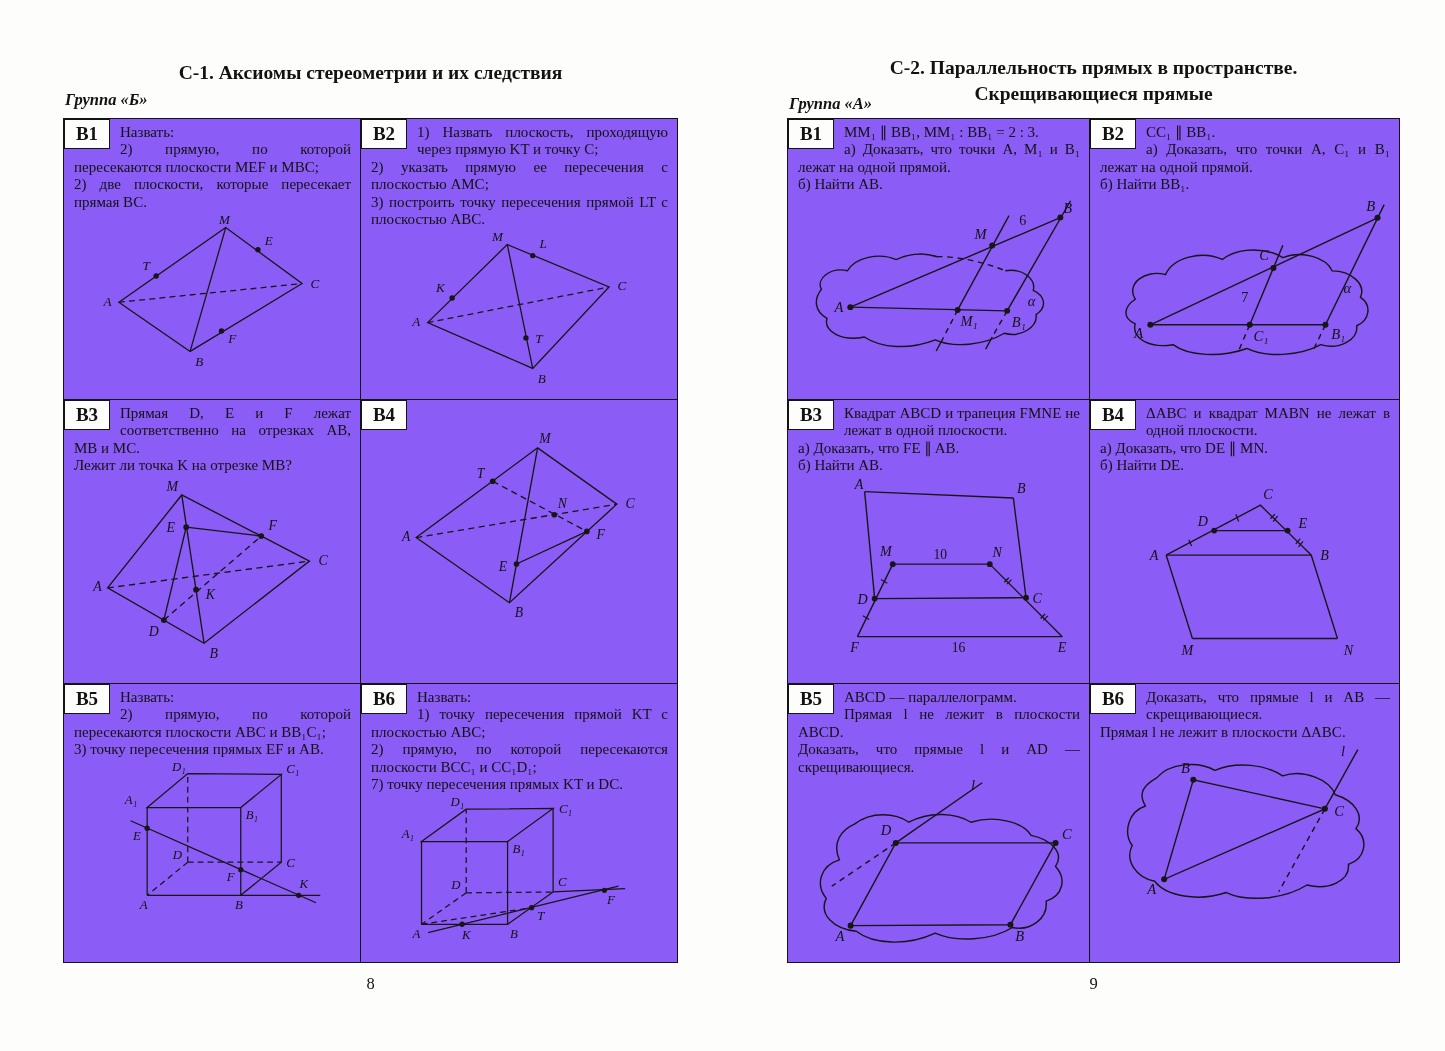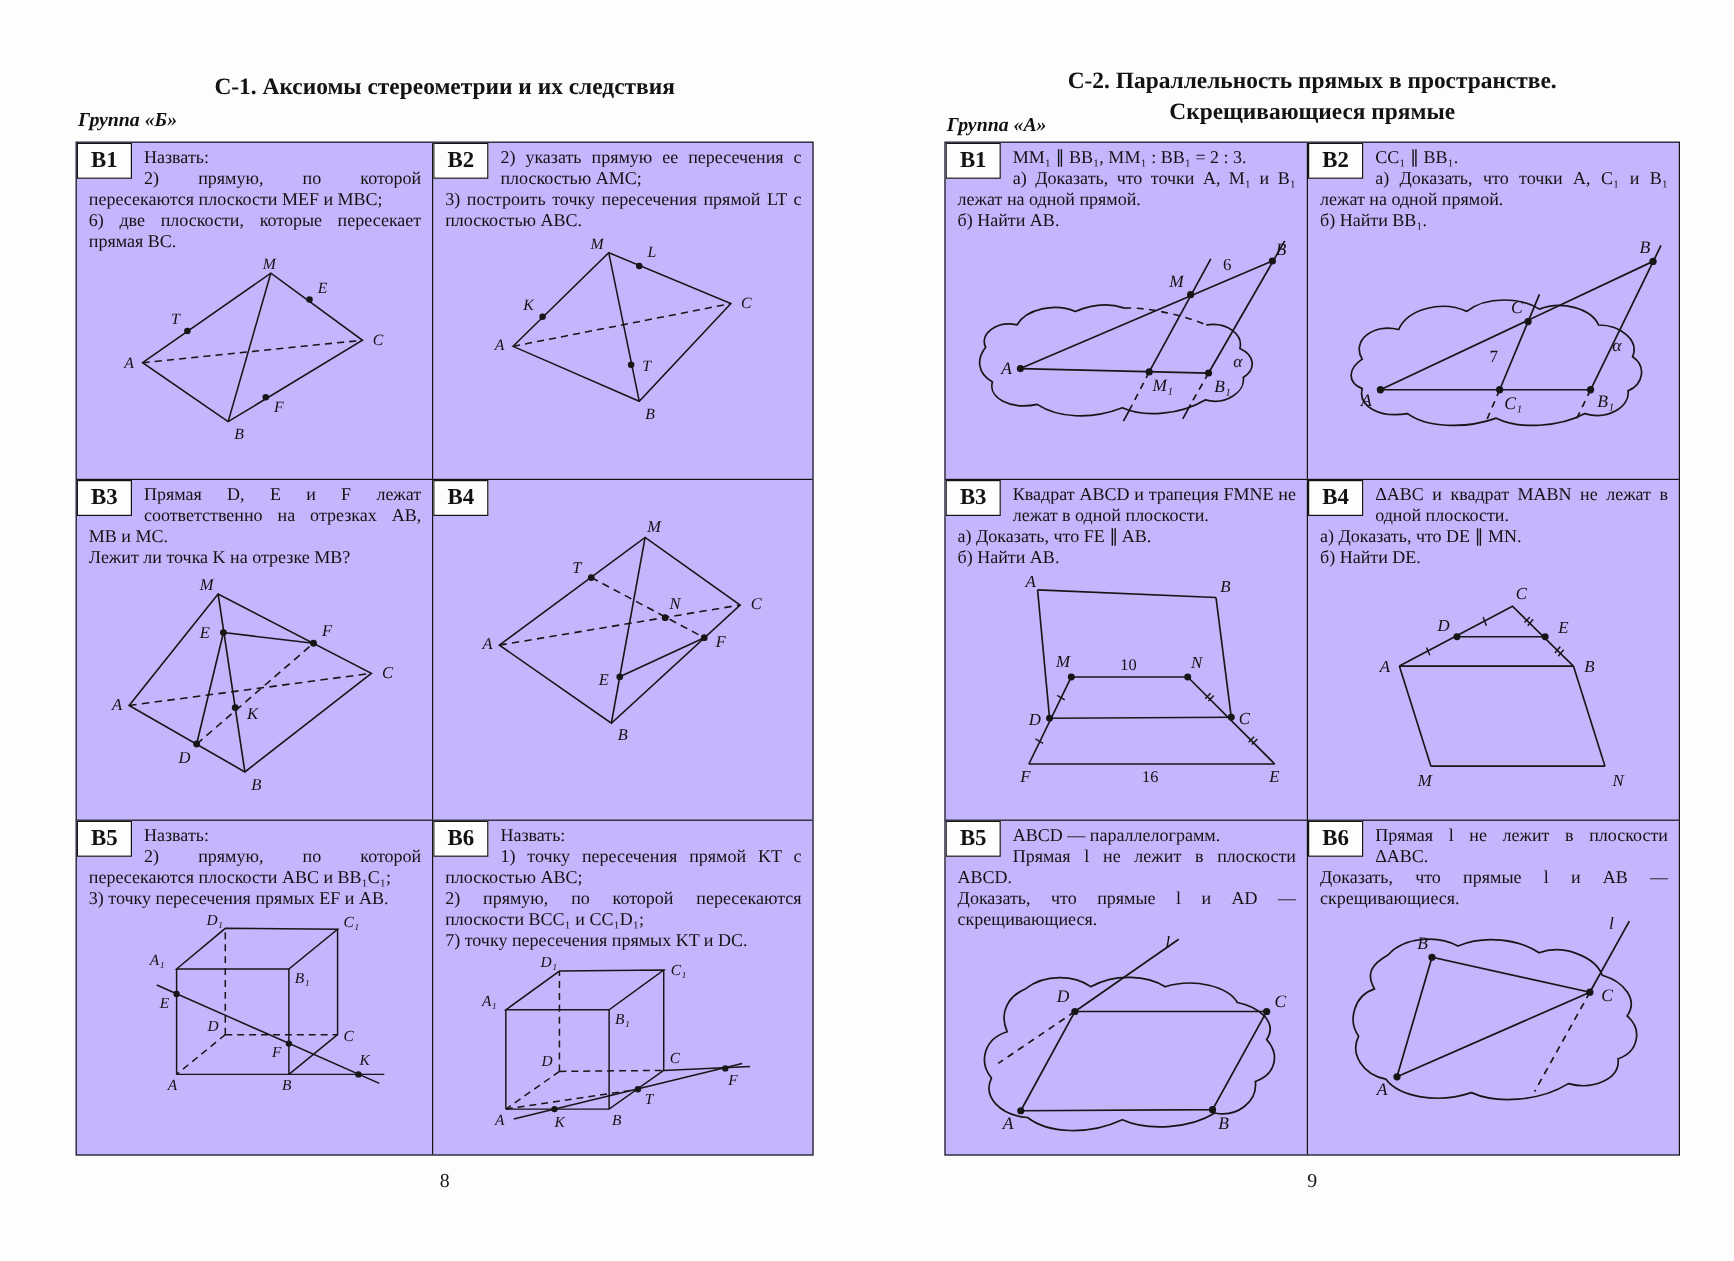--- a/index.html
+++ b/index.html
@@ -6,21 +6,21 @@
   body{width:1445px;height:1051px;background:#fbfbfa;font-family:"Liberation Serif",serif;color:#121212;}
   .spread{position:relative;width:1445px;height:1051px;background:#fdfdfc;overflow:hidden;}
   .page{position:absolute;top:0;height:998px;}
   #pageL{left:63px;width:615px;}
   #pageR{left:787px;width:613px;}
   .title{position:absolute;left:0;right:0;text-align:center;font-weight:bold;font-size:19.5px;white-space:nowrap;}
   .t1{top:57px;} .t2{top:83px;}
   #pageL .t1{top:62px;}
   .group{position:absolute;left:2px;font-style:italic;font-size:16.5px;font-weight:bold;}
   #pageL .group{top:90px;} #pageR .group{top:94px;}
-  .tbl{position:absolute;top:118px;left:0;display:grid;border:1.6px solid #141414;background:#c4b5fd;}
+  .tbl{position:absolute;top:118px;left:0;display:grid;border:1.6px solid #141414;background:#8b5cf6;}
   #pageL .tbl{grid-template-columns:296px 317px;grid-template-rows:280px 284px 279px;}
   #pageR .tbl{grid-template-columns:301px 310px;grid-template-rows:280px 284px 279px;}
   .cell{border-left:1.6px solid #141414;border-top:1.6px solid #141414;padding:5px 9px 0 10px;overflow:hidden;position:relative;}
   .cell:nth-child(2n+1){border-left:none;}
   .cell:nth-child(-n+2){border-top:none;}
   .pnum{float:left;width:44px;height:28px;border:1.6px solid #141414;display:flex;align-items:center;justify-content:center;
         font-weight:bold;font-size:19px;margin:-5px 10px 2px -10px;background:#fdfdfc;position:relative;z-index:1;}
   .ptext p{margin:0;font-size:15px;line-height:1.16;text-align:justify;}
   .pagenum{position:absolute;top:974px;left:0;right:0;text-align:center;font-size:16.5px;}
   .dg{display:block;margin:3px auto 0;}
@@ -41,21 +41,21 @@
     <div class="title t1">С-1. Аксиомы стереометрии и их следствия</div>
     <div class="group">Группа «Б»</div>
 
     <div class="tbl">
 
       <div class="cell">
         <div class="pnum">В1</div>
         <div class="ptext">
           <p>Назвать:</p>
           <p>2) прямую, по которой пересекаются плоскости MEF и MBC;</p>
-          <p>6) две плоскости, которые пересекает прямая BC.</p>
+          <p>2) две плоскости, которые пересекает прямая BC.</p>
         </div>
         <svg class="dg" width="246" viewBox="0 0 290 182">
           <path class="s" d="M34,104 L160,16 L250,82 L118,162 Z"></path>
           <path class="s" d="M160,16 L118,162"></path>
           <path class="d" d="M34,104 L250,82"></path>
           <circle cx="78" cy="73" r="3.2"></circle>
             <circle cx="198" cy="42" r="3.2"></circle>
             <circle cx="155" cy="138" r="3.2"></circle>
           <text x="152" y="12">M</text>
           <text x="206" y="36">E</text>
@@ -63,20 +63,21 @@
           <text x="260" y="87">C</text>
           <text x="16" y="109">A</text>
           <text x="163" y="152">F</text>
           <text x="124" y="179">B</text>
         </svg>
       </div>
 
       <div class="cell">
         <div class="pnum">В2</div>
         <div class="ptext">
+          <p>1) Назвать плоскость, проходящую через прямую KT и точку C;</p>
           <p>2) указать прямую ее пересечения с плоскостью AMC;</p>
           <p>3) построить точку пересечения прямой LT с плоскостью ABC.</p>
         </div>
         <svg class="dg" width="246" viewBox="0 0 290 182">
           <path class="s" d="M36,108 L130,16 L250,66 L160,162 Z"></path>
           <path class="s" d="M130,16 L160,162"></path>
           <path class="d" d="M36,108 L250,66"></path>
           <circle cx="65" cy="79" r="3.2"></circle>
             <circle cx="160" cy="29" r="3.2"></circle>
             <circle cx="152" cy="126" r="3.2"></circle>
@@ -376,22 +377,22 @@
           <text x="88" y="60">D</text>
           <text x="281" y="64">C</text>
           <text x="40" y="172">A</text>
           <text x="231" y="172">B</text>
         </svg>
       </div>
 
       <div class="cell">
         <div class="pnum">В6</div>
         <div class="ptext">
+          <p>Доказать, что прямые l и AB — скрещивающиеся.</p>
           <p>Прямая l не лежит в плоскости ΔABC.</p>
-          <p>Доказать, что прямые l и AB — скрещивающиеся.</p>
         </div>
         <svg class="dg" width="282" viewBox="0 0 300 182">
           <path class="s" d="M56,36 C70,20 100,18 118,28 C142,18 172,22 190,34 C212,26 240,38 246,54 C266,60 278,76 268,90 C282,102 278,122 260,128 C262,146 238,156 216,150 C190,166 152,168 130,158 C100,168 66,162 54,146 C34,142 22,124 30,108 C20,94 26,72 44,66 C36,52 42,44 56,36 Z"></path>
           <path class="s" d="M64,144 L95,38 L235,69 Z"></path>
           <path class="s" d="M270,6 L235,69"></path>
           <path class="d2" d="M235,69 L186,157"></path>
           <circle cx="64" cy="144" r="3.2"></circle>
             <circle cx="95" cy="38" r="3.2"></circle>
             <circle cx="235" cy="69" r="3.2"></circle>
           <text x="82" y="31">B</text>

